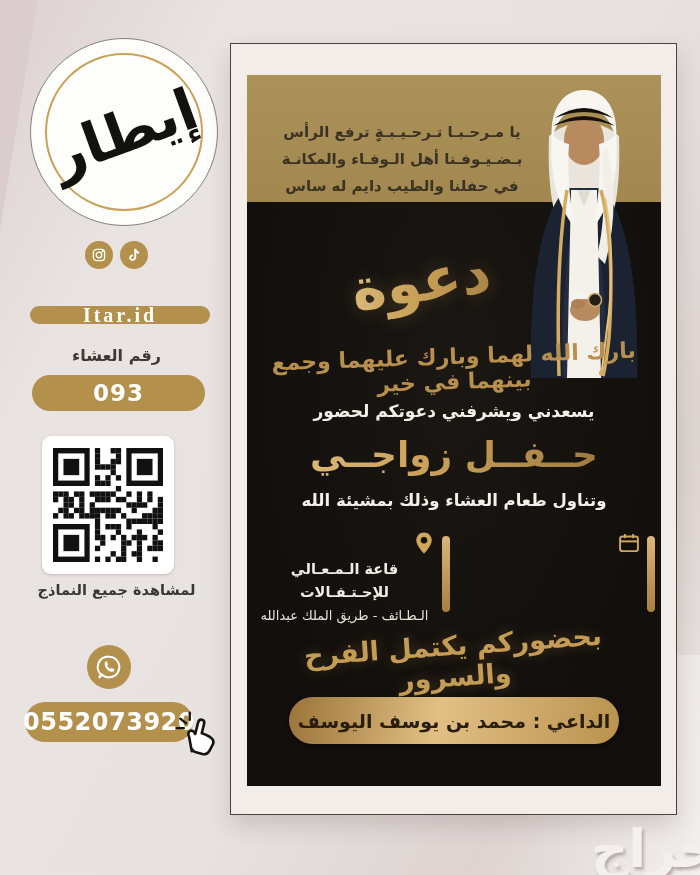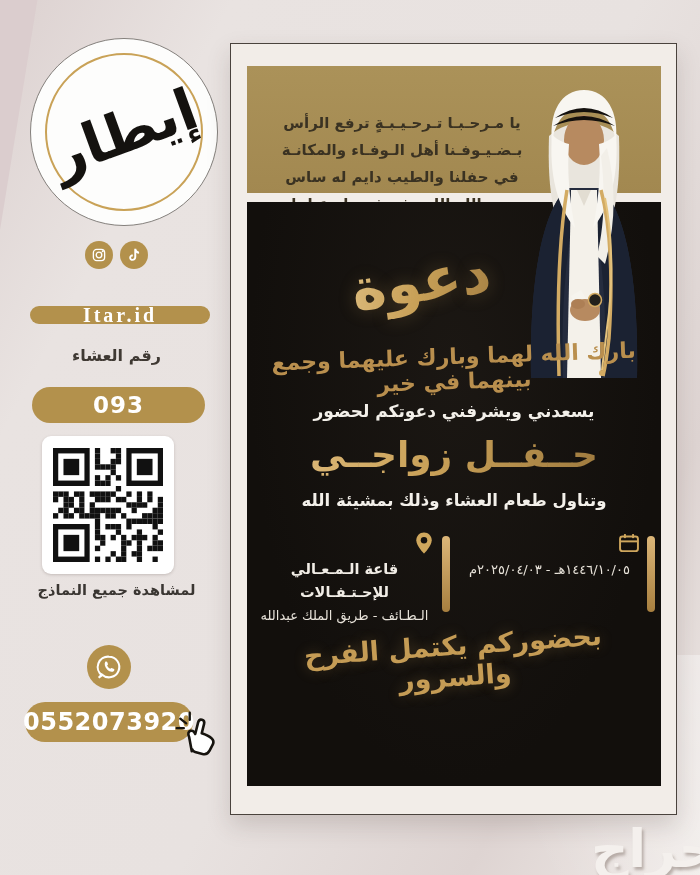--- a/index.html
+++ b/index.html
@@ -20,37 +20,37 @@
   .social-row{position:absolute;left:0;top:241px;width:233px;display:flex;justify-content:center;gap:7px;}
   .social-btn{width:28px;height:28px;border-radius:50%;background:#b3914c;display:flex;
     align-items:center;justify-content:center;}
   .social-btn svg{width:18px;height:18px;display:block;}
   .pill{position:absolute;background:#b3914c;border-radius:18px;color:#fff;display:flex;
     align-items:center;justify-content:center;}
   .handle-pill{left:30px;top:282px;width:180px;height:18px;
     font-family:Liberation Serif, serif;font-size:20px;font-weight:bold;letter-spacing:3px;margin-top:24px;}
   .cardnum-label{position:absolute;left:0;top:346px;width:233px;text-align:center;
     font-size:16px;font-weight:bold;color:#3f3933;}
-  .cardnum-pill{left:32px;top:375px;width:173px;height:36px;font-size:23px;font-weight:bold;letter-spacing:1px;margin-top:12px;}
+  .cardnum-pill{left:32px;top:375px;width:173px;height:36px;font-size:23px;font-weight:bold;letter-spacing:1px;}
   .qr-box{position:absolute;left:42px;top:436px;width:132px;height:138px;background:#fff;
     border-radius:9px;box-shadow:0 1px 3px rgba(90,75,70,.25);display:flex;align-items:center;justify-content:center;}
   .qr-box svg{width:110px;height:114px;}
   .qr-caption{position:absolute;left:0;top:582px;width:233px;text-align:center;
     font-size:14.5px;font-weight:bold;color:#3a3632;}
   .wa-circle{position:absolute;left:87px;top:645px;width:44px;height:44px;border-radius:50%;
     background:#b3914c;display:flex;align-items:center;justify-content:center;}
   .wa-circle svg{width:30px;height:30px;}
   .phone-pill{left:25px;top:702px;width:168px;height:40px;border-radius:20px;
     font-size:24px;font-weight:bold;letter-spacing:.5px;}
   .cursor-icon{position:absolute;left:172px;top:708px;width:52px;height:52px;}
 
   
   .card{position:absolute;left:230px;top:43px;width:447px;height:772px;background:#f2ede8;
     border:1.5px solid #4a433d;box-sizing:border-box;box-shadow:0 10px 22px rgba(70,55,48,.18);}
-  .band{position:absolute;left:16px;top:22px;width:414px;height:127px;
+  .band{position:absolute;left:16px;top:31px;width:414px;height:127px;
     background:linear-gradient(180deg,#ab9259 0%,#a28850 100%);}
   .panel{position:absolute;left:16px;top:158px;width:414px;height:584px;
     background:radial-gradient(ellipse at 50% 28%,#1b1713 0%,#120f0c 70%);}
   .poem{position:absolute;left:30px;top:44px;width:250px;text-align:center;direction:rtl;
     font-size:15px;font-weight:bold;color:#3a3222;line-height:27px;}
   .groom{position:absolute;left:288px;top:34px;width:130px;height:263px;}
   .invite-word{position:absolute;left:70px;top:203px;width:240px;text-align:center;direction:rtl;
     font-size:58px;font-weight:bold;transform:rotate(-8deg);
     color:#c9a158;background:linear-gradient(105deg,#e6c88f 10%,#c9a158 50%,#94703a 95%);
     -webkit-background-clip:text;background-clip:text;-webkit-text-fill-color:transparent;
@@ -334,37 +334,37 @@
             <svg viewBox="0 0 32 32">
               <rect x="5" y="8" width="22" height="18" rx="3" fill="none" stroke="#cfa75d" stroke-width="2.4"></rect>
               <line x1="5" y1="14" x2="27" y2="14" stroke="#cfa75d" stroke-width="2.4"></line>
               <line x1="11" y1="5" x2="11" y2="10" stroke="#cfa75d" stroke-width="2.4"></line>
               <line x1="21" y1="5" x2="21" y2="10" stroke="#cfa75d" stroke-width="2.4"></line>
             </svg>
           </span>
           <div class="dbar"></div>
         </div>
         <div class="dtexts">
-          <div class="dline2">١٤٤٦/١٠/٠٥هـ - ٢٠٢٥/٠٤/٠٣م</div>
         </div>
       </div>
       <div class="detail-col">
         <div class="dbar-wrap">
           <span class="dicon">
             <svg viewBox="0 0 32 32">
               <path d="M16,3 C10.5,3 6.5,7.2 6.5,12.5 C6.5,19.5 16,29 16,29 s9.5,-9.5 9.5,-16.5 C25.5,7.2 21.5,3 16,3 z" fill="#cfa75d"></path>
               <circle cx="16" cy="12.5" r="4" fill="#14110e"></circle>
             </svg>
           </span>
           <div class="dbar"></div>
         </div>
         <div class="dtexts">
           <div class="dline1">قاعة الـمـعـالي للإحـتـفـالات</div>
           <div class="dline2">الـطـائف - طريق الملك عبدالله</div>
         </div>
       </div>
     </div>
 
     <div class="closing">بحضوركم يكتمل الفرح والسرور</div>
+    <div class="host-pill">الداعي : محمد بن يوسف اليوسف</div>
   </div>
 
   <div class="watermark">حراج</div>
 </div>
 
 </body></html>

